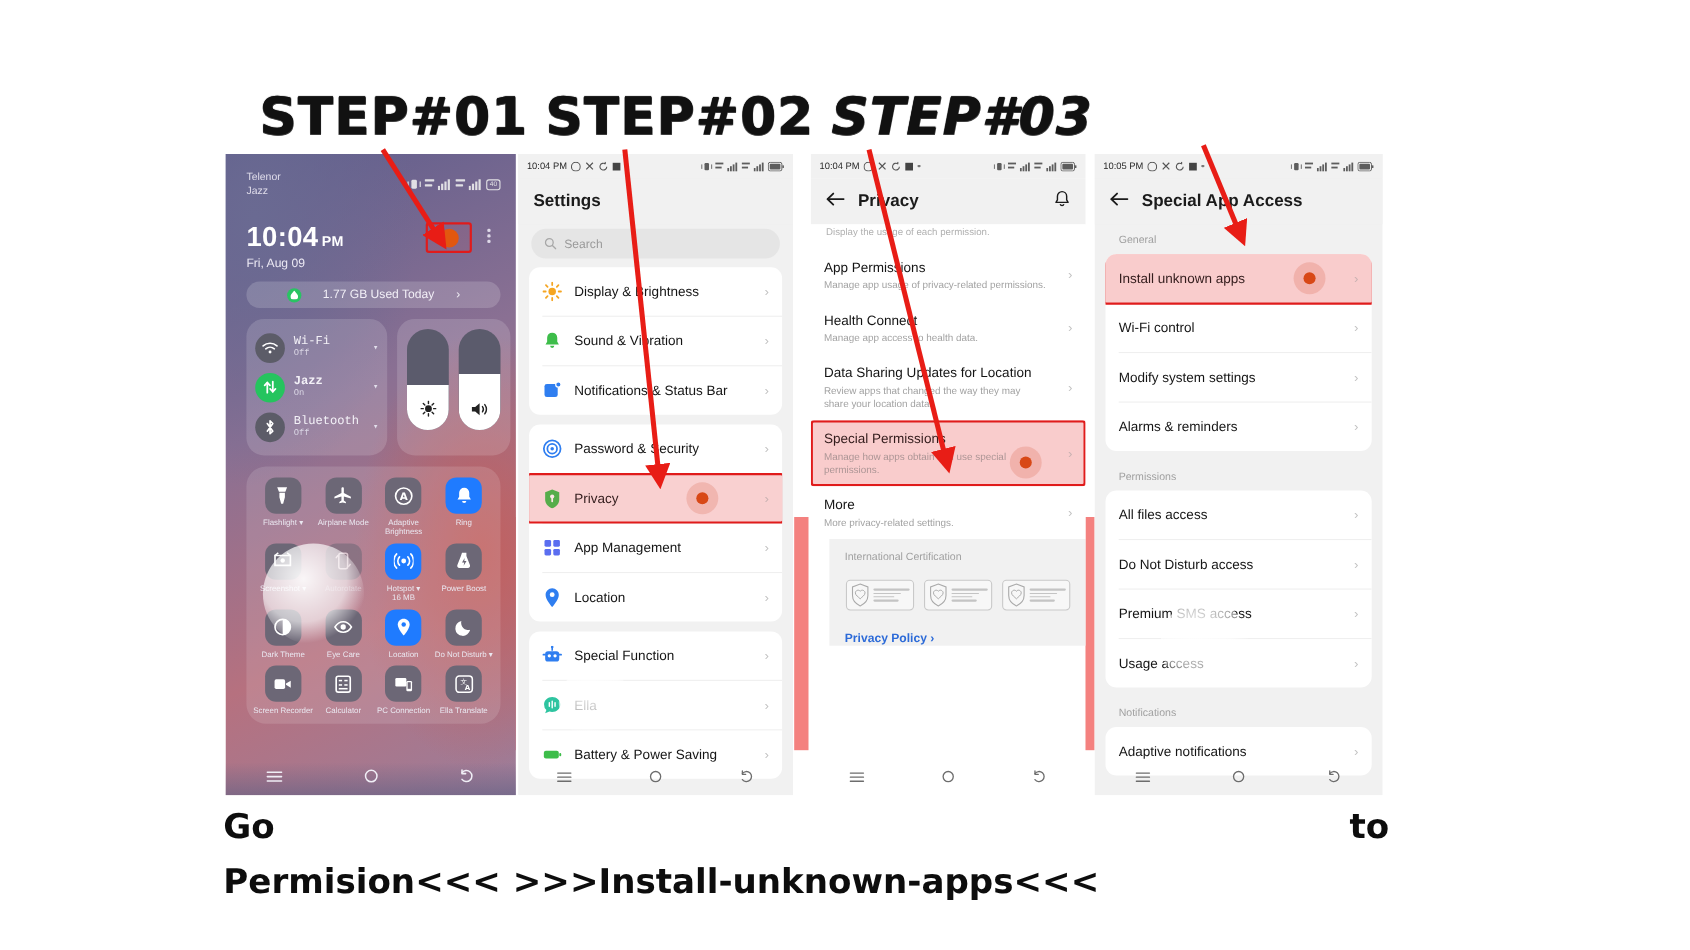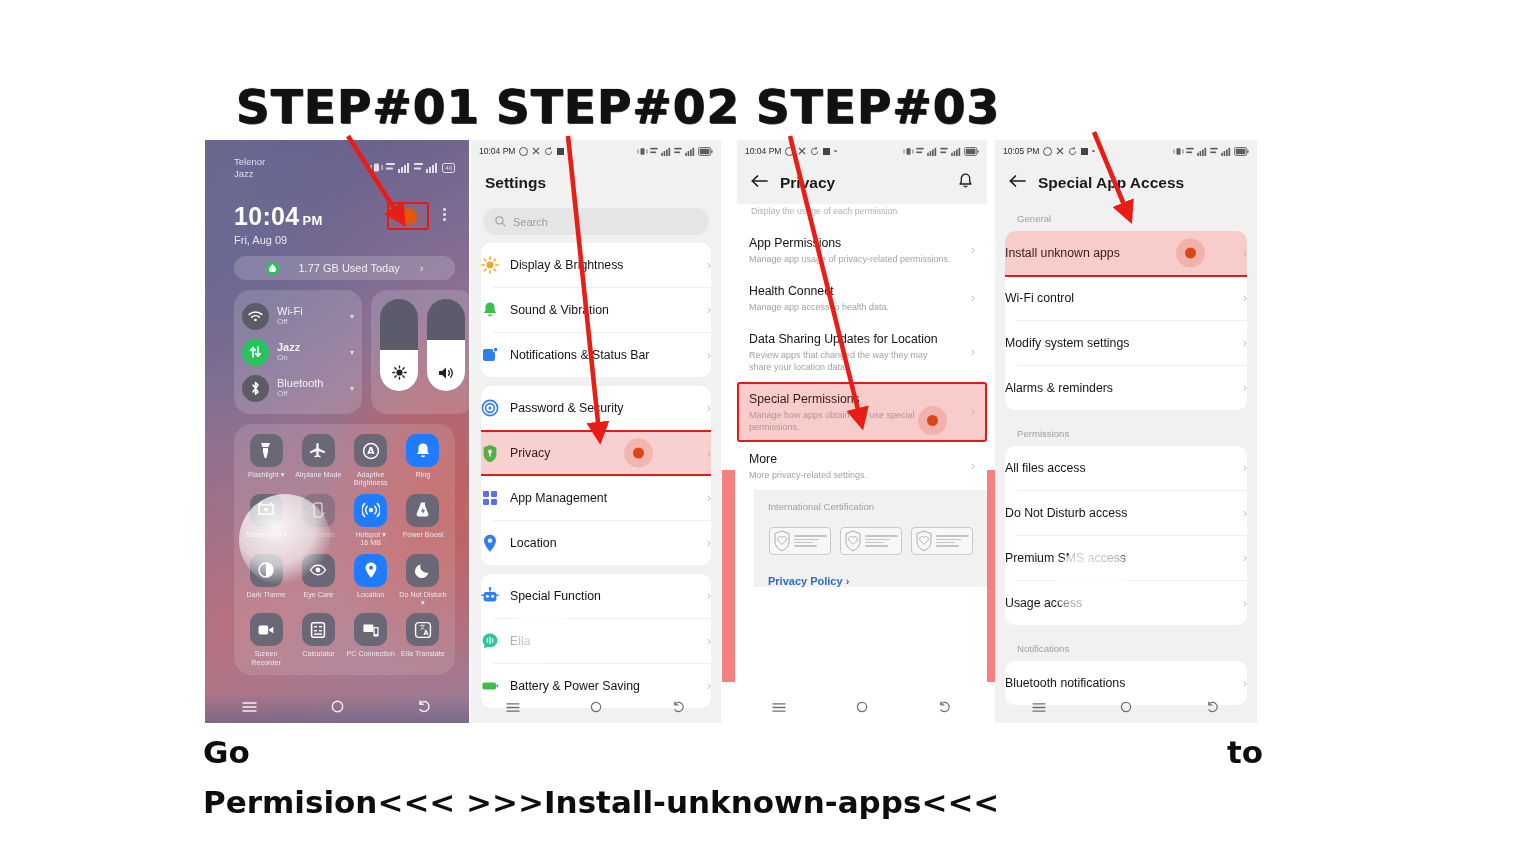--- a/index.html
+++ b/index.html
@@ -27,38 +27,38 @@
   .gapband{ position:absolute; top:470px; width:13px; height:212px;
     background:#f4817f; filter:blur(0.4px); }
 
   
   .qs-bg{ position:absolute; inset:0;
     background:
       radial-gradient(ellipse 70% 55% at 88% 62%, #c0605f 0%, rgba(192,96,95,0) 62%),
       radial-gradient(ellipse 80% 60% at 10% 10%, #6a6a92 0%, rgba(106,106,146,0) 70%),
       linear-gradient(155deg,#5d5d8c 0%, #8a7093 38%, #b6717f 70%, #9b7d9a 100%);
   }
-  .qs-inner{ position:absolute; inset:0; padding:16px 14px 0 29px; }
+  .qs-inner{ position:absolute; inset:0; padding:16px 14px 0 19px; }
   .carrier{ color:#e9e6f2; font-size:9.5px; line-height:12px; opacity:.92; }
   .qs-statrow{ position:absolute; top:22px; right:14px; display:flex; gap:3px;
     align-items:center; opacity:.9; }
   .clockbig{ color:#fff; font-size:25px; font-weight:600; letter-spacing:.3px;
     margin-top:22px; }
   .clockbig .ampm{ font-size:13px; font-weight:600; margin-left:3px; }
   .datesm{ color:#ece9f4; font-size:11px; margin-top:3px; }
   .databar{ margin-top:10px; height:24px; border-radius:12px;
     background:rgba(255,255,255,.17); display:flex; align-items:center;
     justify-content:center; gap:20px; }
   .databar .txt{ color:#f2eff7; font-size:11px; }
   .dot-green{ width:13px; height:13px; border-radius:50%; background:#29c463;
     display:flex; align-items:center; justify-content:center; }
   .qs-two{ display:flex; gap:9px; margin-top:10px; }
   .conncard{ flex:0 0 128px; background:rgba(255,255,255,.15); border-radius:16px;
     padding:8px 8px; }
-  .connrow{ display:flex; align-items:center; gap:8px; height:36px; }
+  .connrow{ display:flex; align-items:center; gap:8px; height:36px;font-family:Liberation Mono, monospace; }
   .cicon{ width:27px; height:27px; border-radius:50%; background:#5c5c68;
     display:flex; align-items:center; justify-content:center; flex:0 0 27px; }
   .cicon.green{ background:#25c45e; }
   .ctxt{ flex:1; min-width:0; }
   .ctxt .t1{ color:#f3f1f7; font-size:11px; line-height:12px; }
   .ctxt .t1.b{ font-weight:700; }
   .ctxt .t2{ color:#dad6e4; font-size:8px; line-height:10px; }
   .carrot{ color:#e3dfec; font-size:8px; }
   .slidecard{ flex:1; background:rgba(255,255,255,.15); border-radius:16px;
     padding:9px; display:flex; gap:9px; justify-content:center; }
@@ -86,21 +86,21 @@
   .sb-l{ display:flex; align-items:center; gap:4px; color:#2a2a2a; font-size:8.5px; }
   .sb-r{ display:flex; align-items:center; gap:2.5px; opacity:.85; }
   .titlebar{ height:42px; display:flex; align-items:center; padding:0 14px;
     gap:12px; background:#f1f1f1; }
   .titlebar .ttl{ font-size:15.5px; font-weight:700; color:#1b1b1b; }
   .searchbox{ margin:4px 12px 8px 12px; height:27px; border-radius:14px;
     background:#e5e5e5; display:flex; align-items:center; gap:7px; padding:0 12px; }
   .searchbox .ph{ color:#9a9a9a; font-size:11px; }
   .group{ background:#fff; border-radius:10px; margin:0 10px 9px 10px;
     overflow:hidden; }
-  .srow{ display:flex; align-items:center; gap:11px; padding:0 0; height:44px;
+  .srow{ display:flex; align-items:center; gap:11px; padding:0 12px; height:44px;
     position:relative; }
   .srow .ico{ width:18px; height:18px; flex:0 0 18px; display:flex;
     align-items:center; justify-content:center; }
   .srow .lab{ flex:1; font-size:12.3px; color:#151515; }
   .chev{ color:#c2c2c2; font-size:12px; font-weight:300; }
   .srow2{ padding:9px 12px; position:relative; }
   .srow2 .h{ font-size:12.3px; color:#141414; font-weight:500; line-height:16px; }
   .srow2 .s{ font-size:9px; color:#a2a2a2; line-height:12px; margin-top:2px;
     padding-right:24px; }
   .srow2 .chev{ position:absolute; right:12px; top:50%; transform:translateY(-50%); }
@@ -140,21 +140,21 @@
     text-align:justify; font-family:"DejaVu Sans", sans-serif; }
   #caption .l2{ text-align:left; }
 </style>
 </head>
 <body>
 
 <div id="stage">
 
   <div class="step-head" style="left:236px;">STEP#01</div>
   <div class="step-head" style="left:496px;">STEP#02</div>
-  <div class="step-head" style="left:756px;">STEP#03</div>
+  <div class="step-head" style="left:756px;font-style:italic;">STEP#03</div>
 
   <div class="gapband" style="left:456px;"></div>
   <div class="gapband" style="left:722px;"></div>
   <div class="gapband" style="left:982px;"></div>
 
   <div class="panel" id="panel1">
     <div class="qs-bg"></div>
     <div class="qs-inner">
       <div>
         <div class="carrier">Telenor</div>
@@ -1022,21 +1022,21 @@
             </div>
             <div class="divline"></div>
             <div class="srow">
               <span class="lab">Usage access</span>
               <span class="chev">›</span>
             </div>
           </div>
           <div class="sectlab">Notifications</div>
           <div class="group">
             <div class="srow">
-              <span class="lab">Bluetooth notifications</span>
+              <span class="lab">Adaptive notifications</span>
               <span class="chev">›</span>
             </div>
           </div>
         </div>
 
       <div class="glare" style="left:60px; top:405px; width:80px; height:80px;"></div>
 
       <div class="navbar">
         <span><svg width="14" height="11" viewBox="0 0 15 12">
               <g stroke="#6d6d6d" stroke-width="1.4" stroke-linecap="round">

